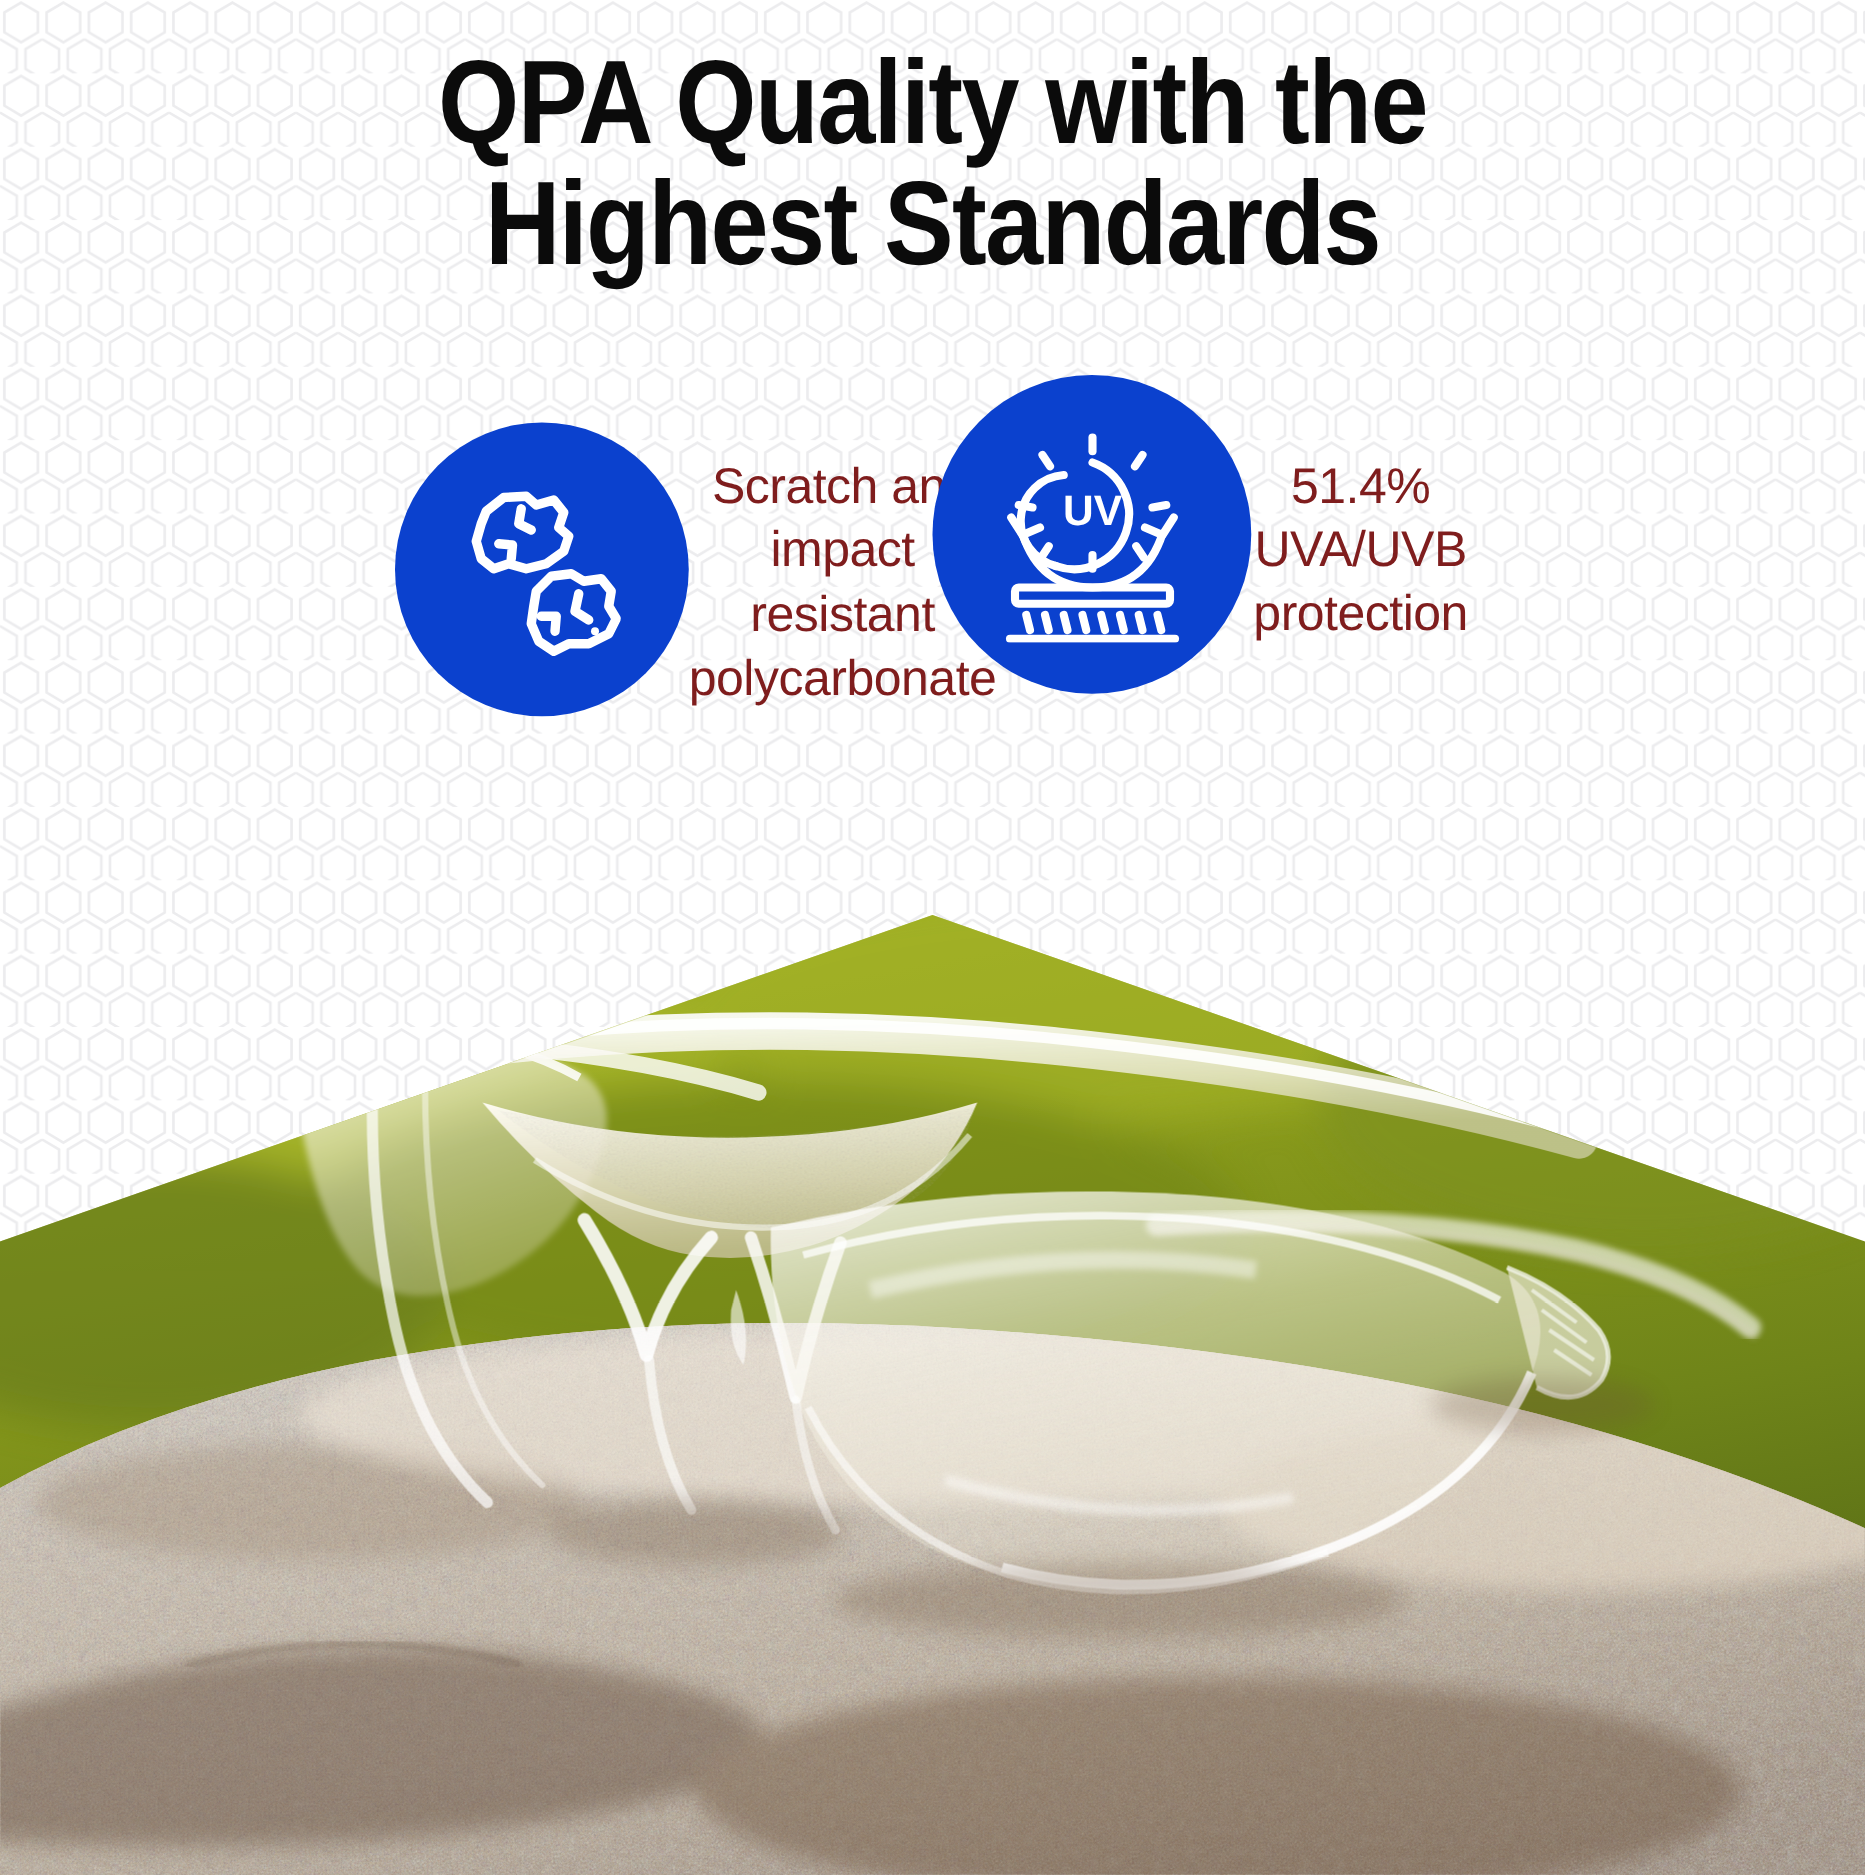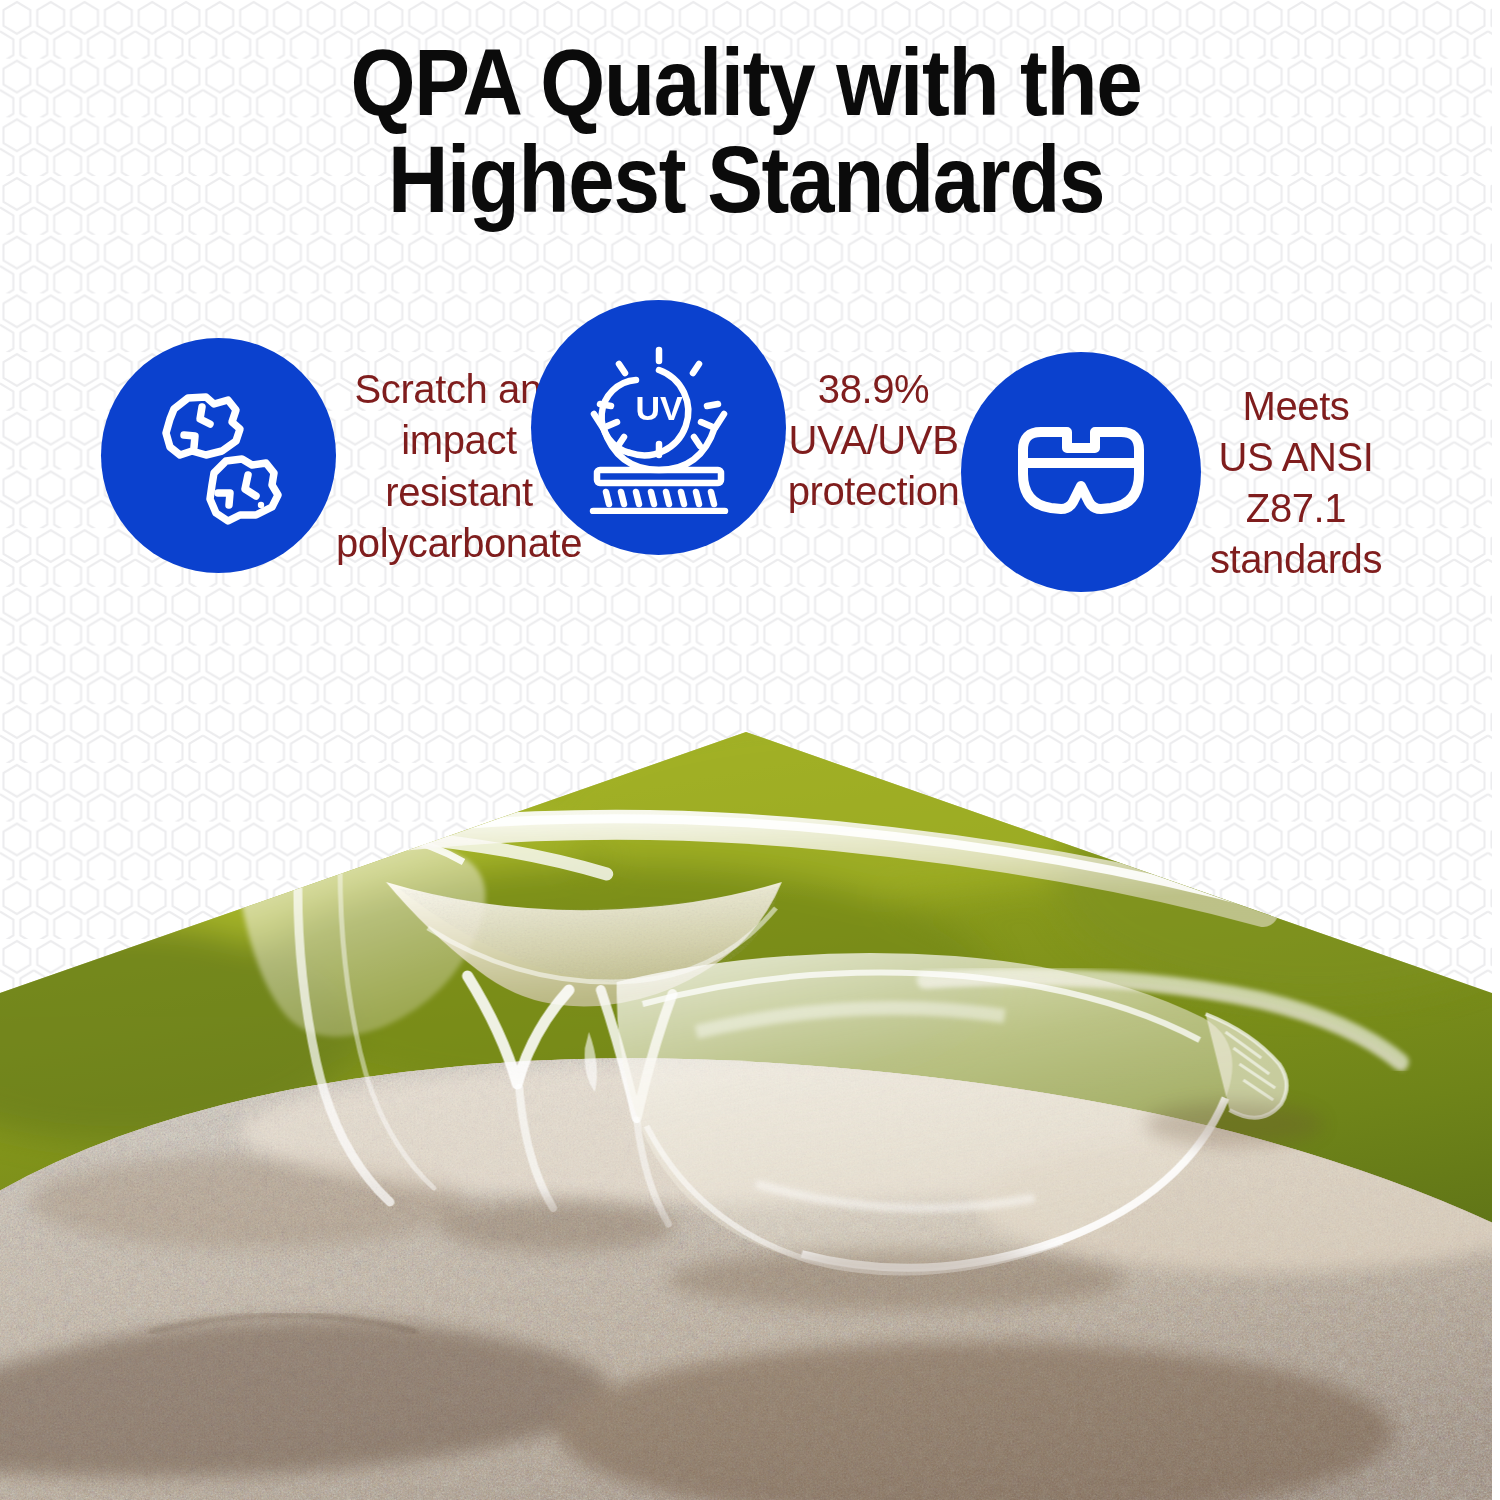--- a/index.html
+++ b/index.html
@@ -189,56 +189,24 @@
             <path d="M63 150 L66 162"></path>
             <path d="M78 150 L81 162"></path>
             <path d="M93 150 L96 162"></path>
             <path d="M108 150 L111 162"></path>
             <path d="M123 150 L126 162"></path>
             <path d="M138 150 L141 162"></path>
             <path d="M20 169 L152 169"></path>
           </g>
         </svg>
       </div>
-      <div class="caption caption-b">38.9% UVA/UVB
+      <div class="caption caption-b">51.4% UVA/UVB
 protection</div>
     </div>
 
-    <div class="feature feature-c">
-      <div class="circle circle-c">
-        <svg width="160" height="160" viewBox="0 0 160 160">
-          <g fill="none" stroke="#ffffff" stroke-width="10" stroke-linejoin="round" stroke-linecap="round">
-
-            <path d="M22 58
-                     Q22 40 40 40
-                     L66 40
-                     L66 56
-                     L94 56
-                     L94 40
-                     L120 40
-                     Q138 40 138 58
-                     L138 82
-                     Q138 112 110 116
-                     L100 117
-                     Q92 117 88 110
-                     L80 94
-                     L72 110
-                     Q68 117 60 117
-                     L50 116
-                     Q22 112 22 82
-                     Z"></path>
-
-            <path d="M27 71 L133 71"></path>
-          </g>
-        </svg>
-      </div>
-      <div class="caption caption-c">Meets
-US ANSI Z87.1
-standards</div>
-    </div>
 
   </div>
 
   <div id="photo">
     <svg viewBox="0 0 1500 768" preserveAspectRatio="none" aria-hidden="true">
       <defs>
 
         <linearGradient id="gGrass" x1="0" y1="0" x2="0.35" y2="1">
           <stop offset="0%" stop-color="#9fae22"></stop>
           <stop offset="38%" stop-color="#8a9b1c"></stop>

